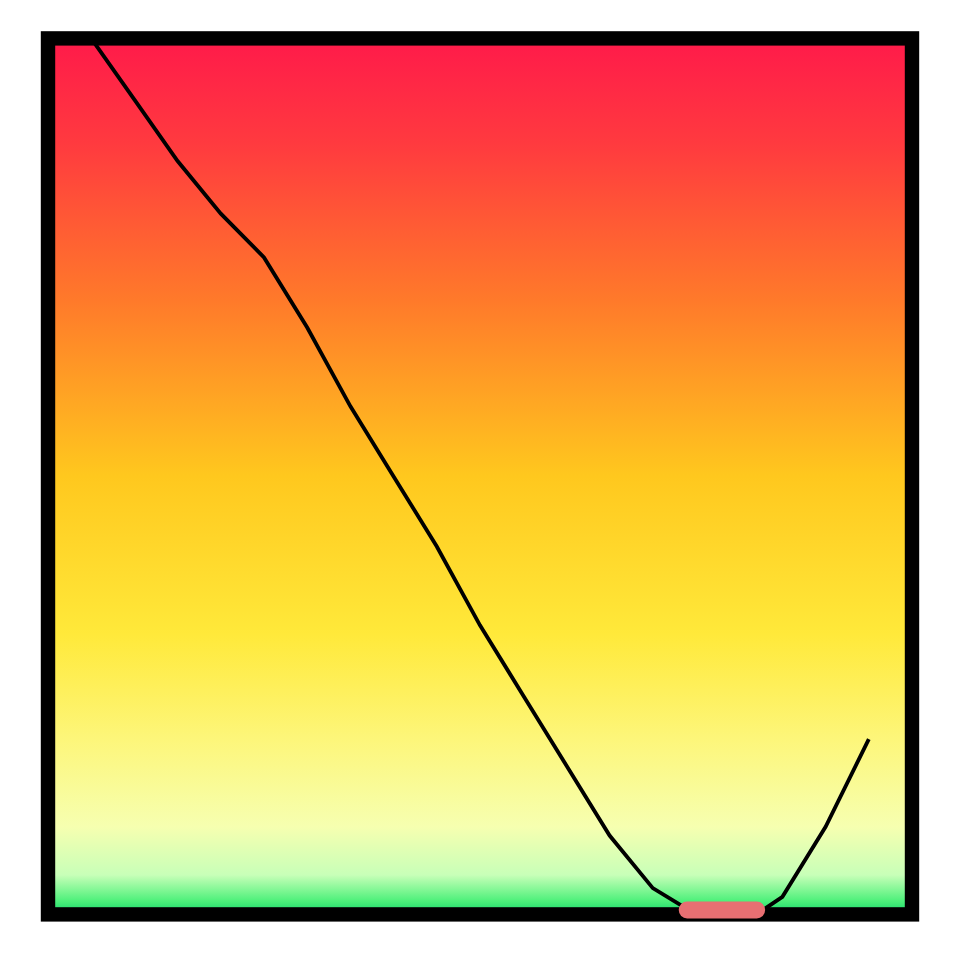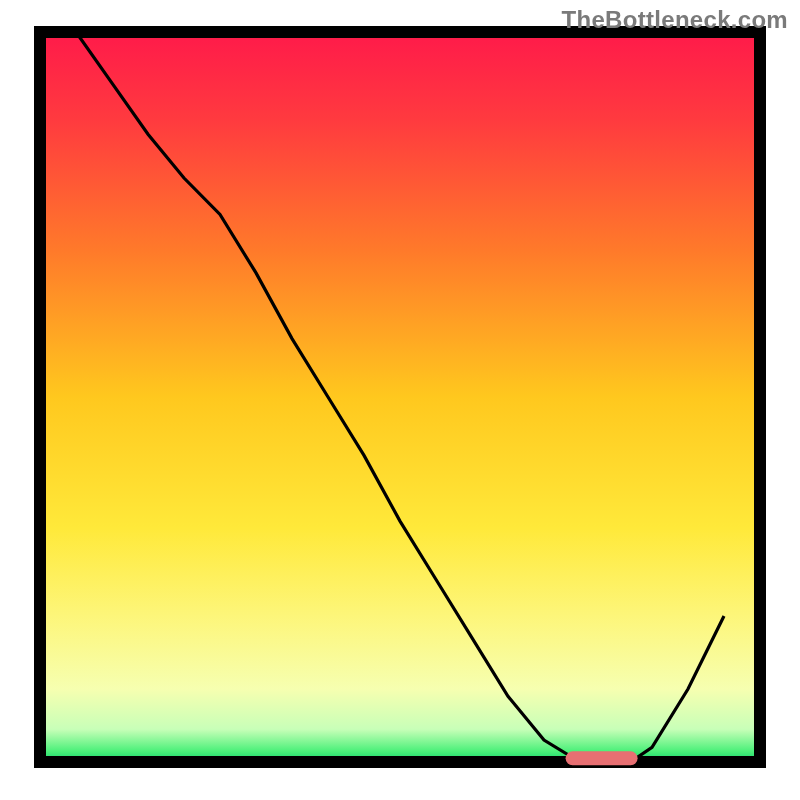--- a/index.html
+++ b/index.html
@@ -34,21 +34,20 @@
     top: 0;
     width: 800px;
     height: 800px;
   }
 </style>
 </head>
 <body>
 
 <div class="chart-container">
 
-  <div class="watermark">TheBottleneck.com</div>
 
   <svg class="plot" viewBox="0 0 800 800">
     <defs>
       <linearGradient id="bg-grad" x1="0" y1="0" x2="0" y2="1">
           <stop offset="0%" stop-color="#ff1a4a"></stop>
           <stop offset="12%" stop-color="#ff3a3f"></stop>
           <stop offset="30%" stop-color="#ff7a2a"></stop>
           <stop offset="50%" stop-color="#ffc81e"></stop>
           <stop offset="68%" stop-color="#ffe93a"></stop>
           <stop offset="80%" stop-color="#fdf67a"></stop>

